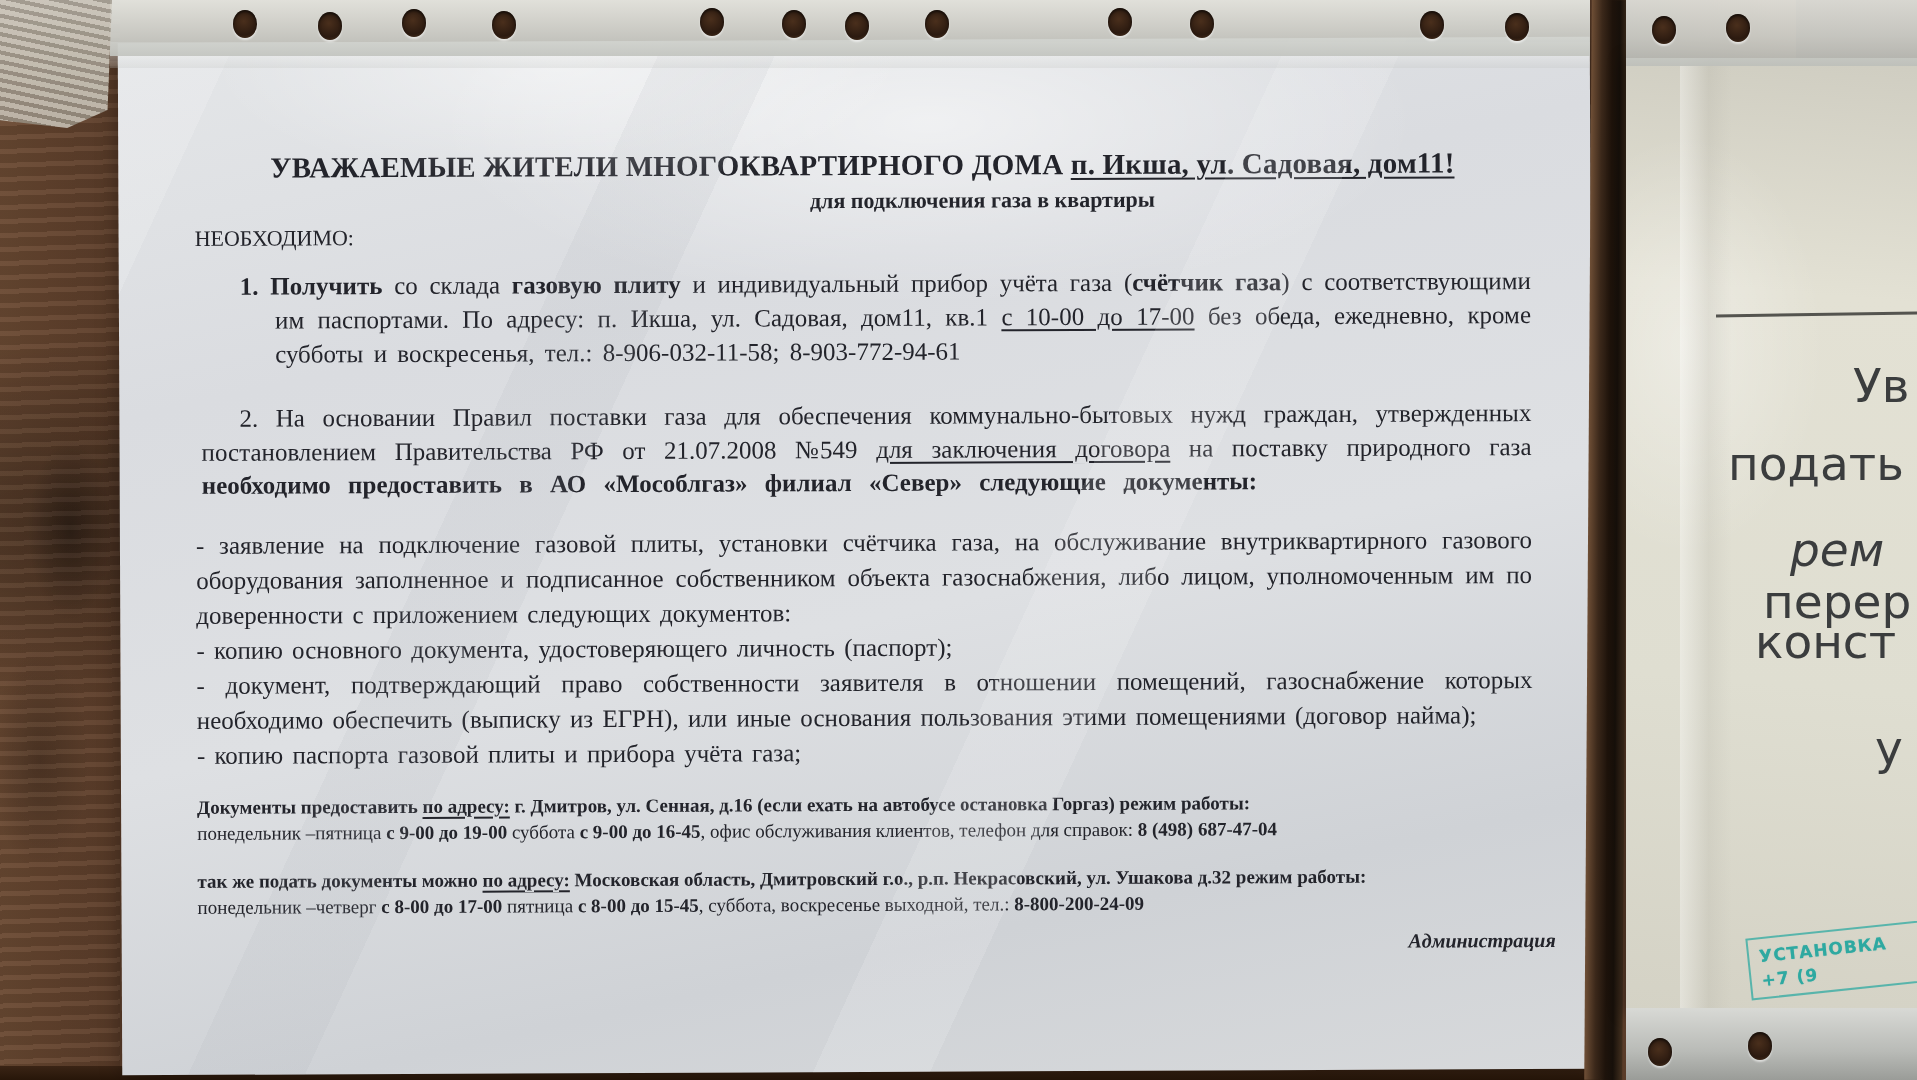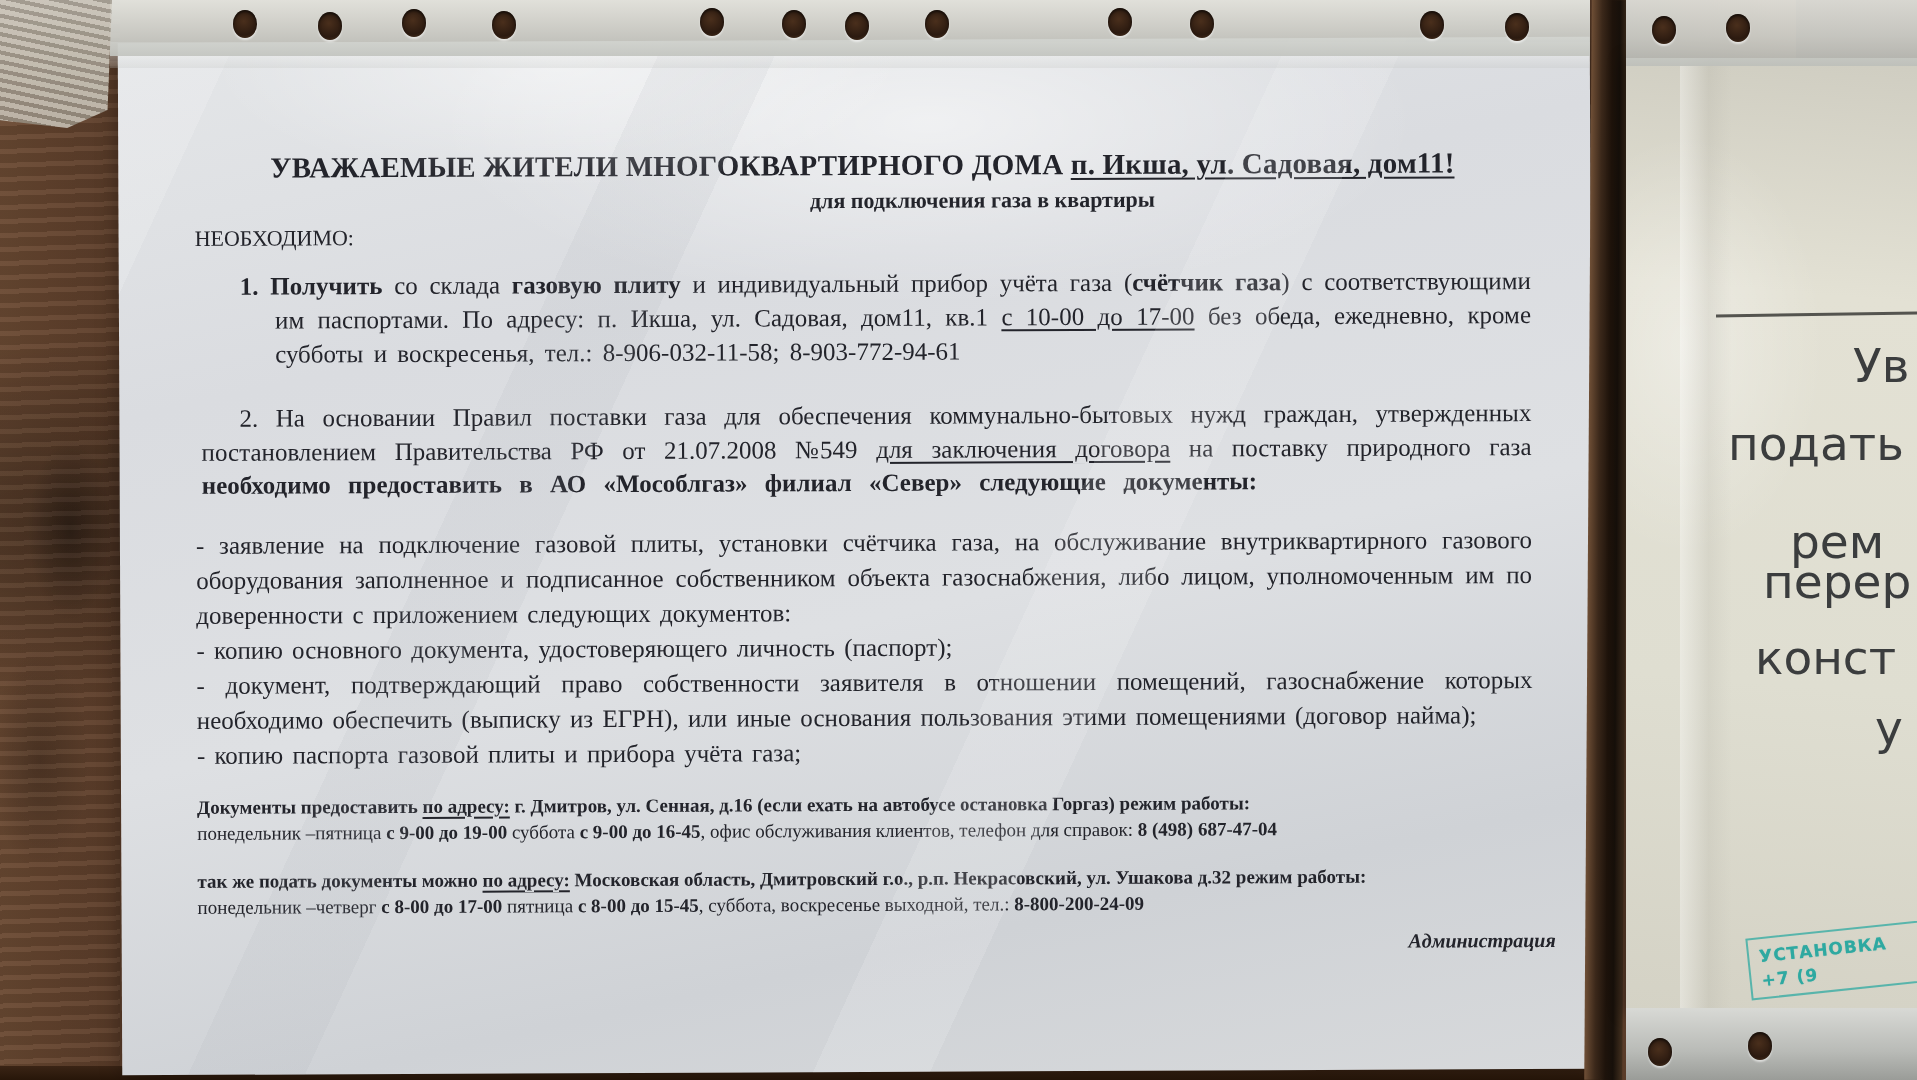--- a/index.html
+++ b/index.html
@@ -69,21 +69,21 @@
     font-style:italic;font-weight:600;font-size:20px;}
   
   .paper-side{position:absolute;left:1626px;top:58px;width:291px;height:956px;
     background:
       radial-gradient(ellipse 200px 300px at 20% 30%, rgba(255,255,255,0.35), transparent 70%),
       linear-gradient(185deg,#cfcdc1 0%,#e3e1d4 25%,#dfded1 65%,#d4d2c5 100%);
     box-shadow:-4px 0 14px rgba(0,0,0,0.3);}
   .side-wrinkle{position:absolute;left:1680px;top:58px;width:52px;height:956px;
     background:linear-gradient(90deg, rgba(255,255,255,0.35), rgba(170,168,158,0.18) 55%, transparent);pointer-events:none;}
   .side-rule{position:absolute;left:1716px;top:313px;width:201px;height:3px;background:#54544f;transform:rotate(-0.8deg);}
-  .frag{position:absolute;font-family:"DejaVu Sans", sans-serif;color:#3b3d3e;font-size:47px;line-height:52px;white-space:nowrap;}
+  .frag{position:absolute;font-family:"DejaVu Sans", sans-serif;color:#3b3d3e;font-size:47px;line-height:52px;white-space:nowrap;margin-top:20px;}
   .stamp{position:absolute;left:1748px;top:928px;width:178px;padding:5px 10px;
     transform:rotate(-6deg);color:#2ea9a1;border:2px solid rgba(46,169,161,0.75);
     font-family:"DejaVu Sans", sans-serif;font-weight:bold;font-size:17px;line-height:24px;
     letter-spacing:1px;text-shadow:0 0 1px rgba(46,169,161,0.6);}
   .side-bottom{position:absolute;left:1626px;top:1008px;width:291px;height:72px;
     background:linear-gradient(#d8d9d5 0%,#b9bbb7 60%,#9a9c98 100%);}
 </style>
 </head>
 <body>
 
@@ -123,23 +123,23 @@
 </div>
 <div class="paper-topedge"></div>
 
 <div class="door-gap"></div>
 
 <div class="paper-side"></div>
 <div class="side-wrinkle"></div>
 <div class="side-rule"></div>
 <div class="frag" style="left:1853px;top:340px;">Ув</div>
 <div class="frag" style="left:1728px;top:418px;">подать</div>
-<div class="frag" style="left:1790px;top:516px;">рем</div>
+<div class="frag" style="left:1790px;top:504px;font-style:italic;">рем</div>
 <div class="frag" style="left:1763px;top:556px;">перер</div>
-<div class="frag" style="left:1755px;top:632px;">конст</div>
+<div class="frag" style="left:1755px;top:596px;">конст</div>
 <div class="frag" style="left:1875px;top:702px;">у</div>
 <div class="stamp">
   <div>УСТАНОВКА</div>
   <div>+7 (9</div>
 </div>
 <div class="side-bottom"></div>
 <div class="hole" style="left:1648px;top:1038px;"></div>
 <div class="hole" style="left:1748px;top:1032px;"></div>
 
 <div class="plastic-top"></div>

